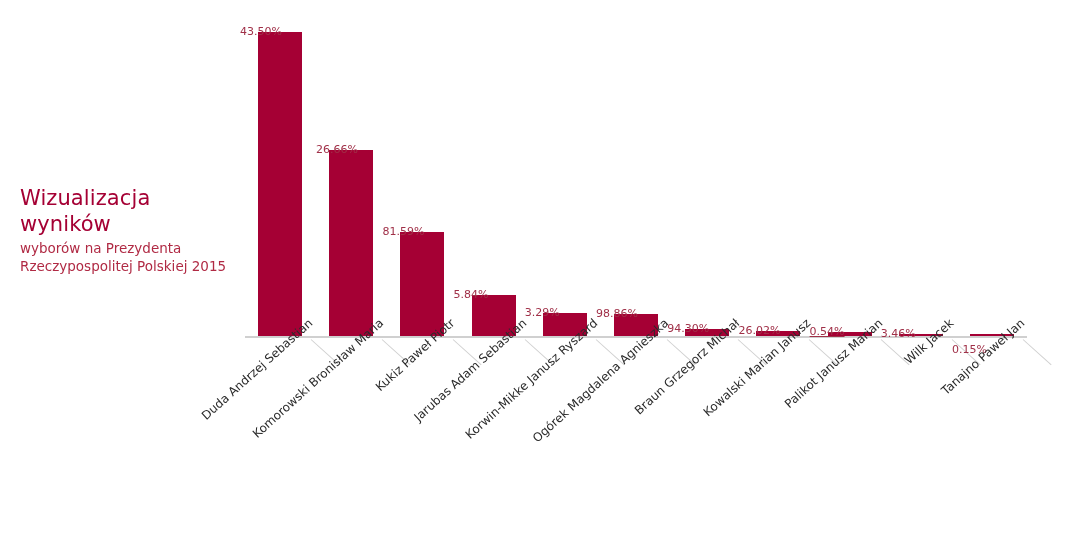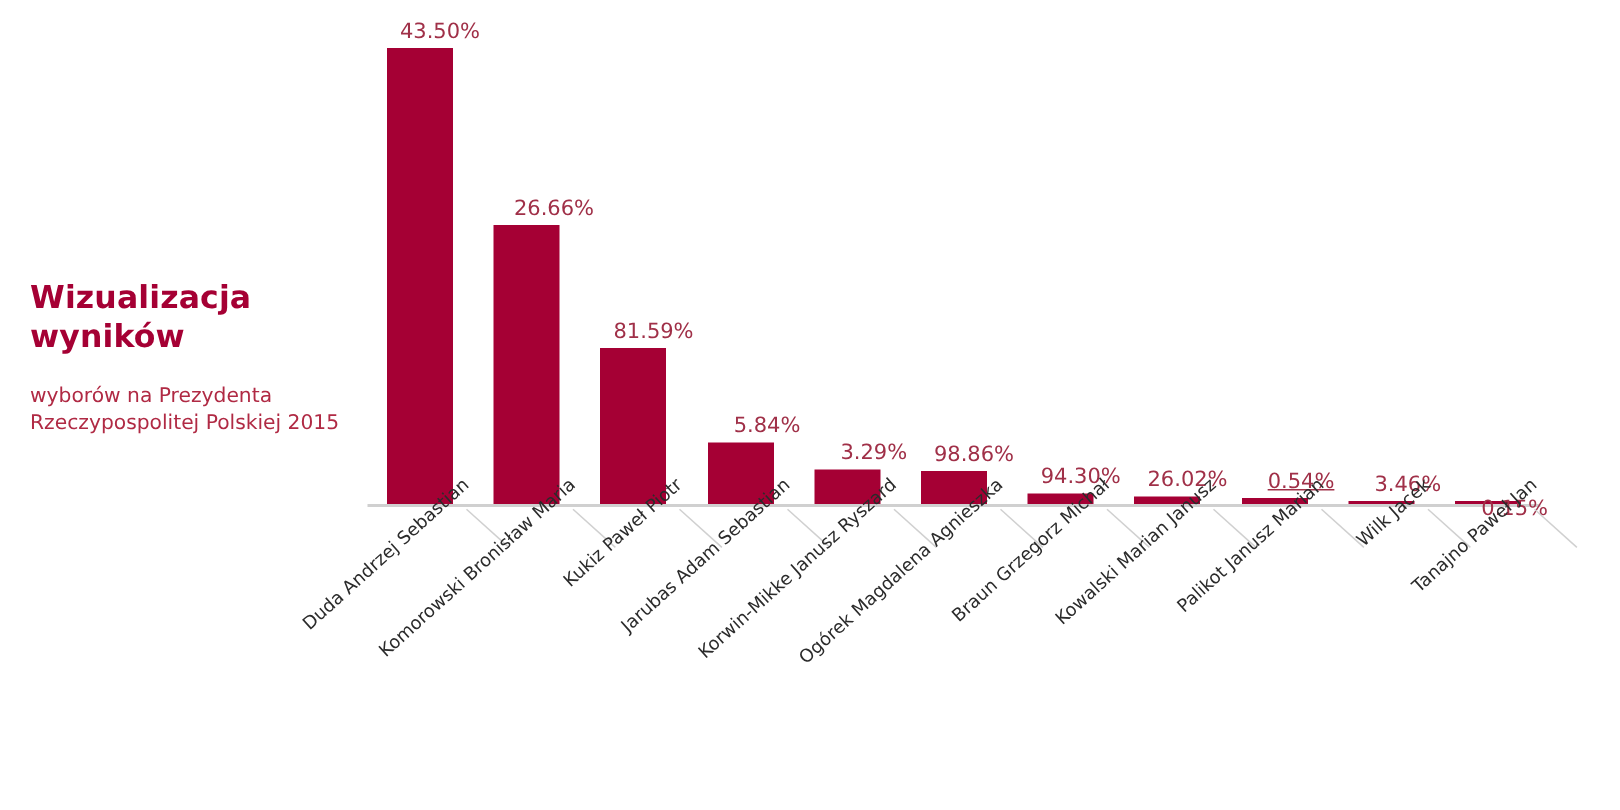--- a/index.html
+++ b/index.html
@@ -26,26 +26,26 @@
   #title-block {
     position: absolute;
     left: 20px;
     top: 185px;
     width: 225px;
   }
   #chart-title {
     font-size: 21px;
     line-height: 26px;
     color: #A50034;
-    font-weight: 700;
+    font-weight: 400;
     letter-spacing: 0.1px;
     white-space: pre-line;
   }
   #chart-subtitle {
-    margin-top: 18px;
+    margin-top: 2px;
     font-size: 13.5px;
     line-height: 18px;
     color: #B02A44;
     font-weight: 400;
     white-space: pre-line;
   }
 
   
   #plot {
     position: absolute;
@@ -55,24 +55,25 @@
     height: 540px;
   }
 
   .bar {
     position: absolute;
     background: #A50034;
   }
 
   .bar-value {
     position: absolute;
-    font-size: 14px;
+    font-size: 11px;
     color: #A03048;
-    text-align: right;
+    text-align: left;
     white-space: nowrap;
+    margin-top: 12px;
   }
 
   #axis-line {
     position: absolute;
     background: #d0d0d0;
     height: 1.5px;
   }
 
   .tick-leader {
     position: absolute;

